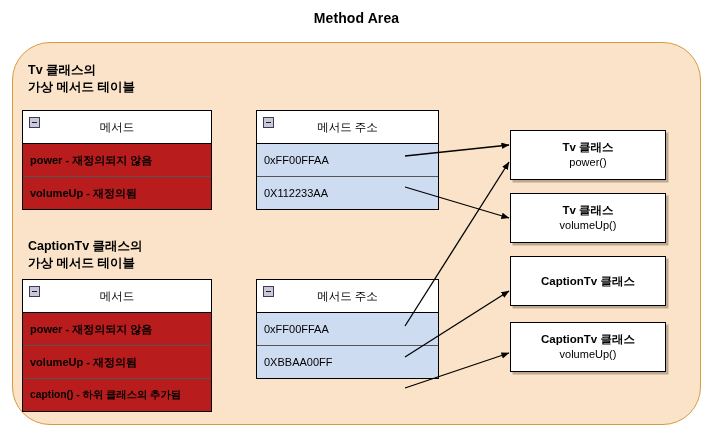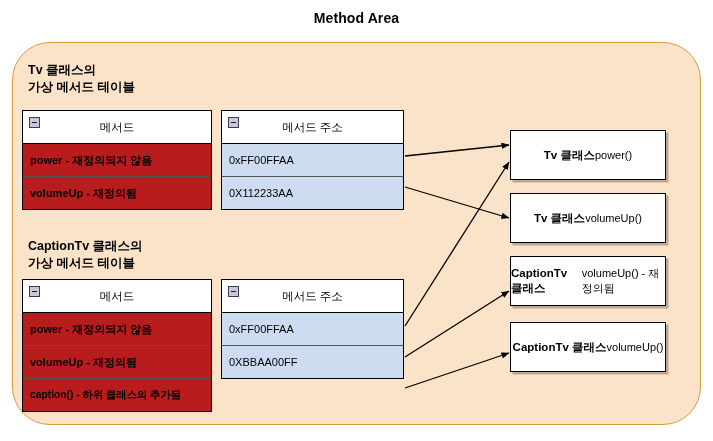--- a/index.html
+++ b/index.html
@@ -96,39 +96,39 @@
     top: 3.7px;
     width: 5.5px;
     height: 1.4px;
     background: #1a1a2a;
   }
 
   .cell-method { background: #b91c1c; font-weight: bold; }
   .cell-addr   { background: #cedcf2; }
 
   .tbl-method { width: 190px; }
-  .tbl-addr   { width: 183px; }
+  .tbl-addr   { width: 183px; margin-left: 35px; }
 
   #tbl-tv-method   { left: 22px;  top: 110px; }
   #tbl-tv-addr     { left: 221px; top: 110px; }
   #tbl-ctv-method  { left: 22px;  top: 279px; }
   #tbl-ctv-addr    { left: 221px; top: 279px; }
 
   .cell-method.small { font-size: 10.3px; }
 
   .mbox {
     position: absolute;
     width: 156px;
     height: 50px;
     box-sizing: border-box;
     background: #ffffff;
     border: 1.4px solid #000000;
     box-shadow: 2.5px 2.5px 0 rgba(90,70,50,0.38);
     display: flex;
-    flex-direction: row;
+    flex-direction: column;
     align-items: center;
     justify-content: center;
     line-height: 15px;
   }
   .mbox .mbox-title {
     font-size: 11.5px;
     font-weight: bold;
   }
   .mbox .mbox-sub {
     font-size: 11px;
@@ -201,21 +201,20 @@
 <div class="mbox" id="mbox-0">
   <div class="mbox-title">Tv 클래스</div>
   <div class="mbox-sub">power()</div>
 </div>
 <div class="mbox" id="mbox-1">
   <div class="mbox-title">Tv 클래스</div>
   <div class="mbox-sub">volumeUp()</div>
 </div>
 <div class="mbox" id="mbox-2">
   <div class="mbox-title">CaptionTv 클래스</div>
-  <div class="mbox-sub">volumeUp() - 재정의됨</div>
 </div>
 <div class="mbox" id="mbox-3">
   <div class="mbox-title">CaptionTv 클래스</div>
   <div class="mbox-sub">volumeUp()</div>
 </div>
 
 <svg id="arrow-layer" viewBox="0 0 713 441">
   <defs>
     <marker id="ah" markerWidth="9" markerHeight="9" refX="7.6" refY="3.2" orient="auto" markerUnits="userSpaceOnUse">
       <path d="M0,0 L8,3.2 L0,6.4 z" fill="#000000"></path>

